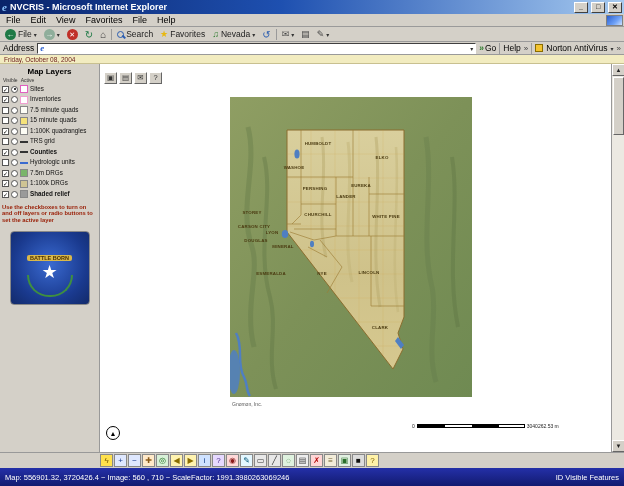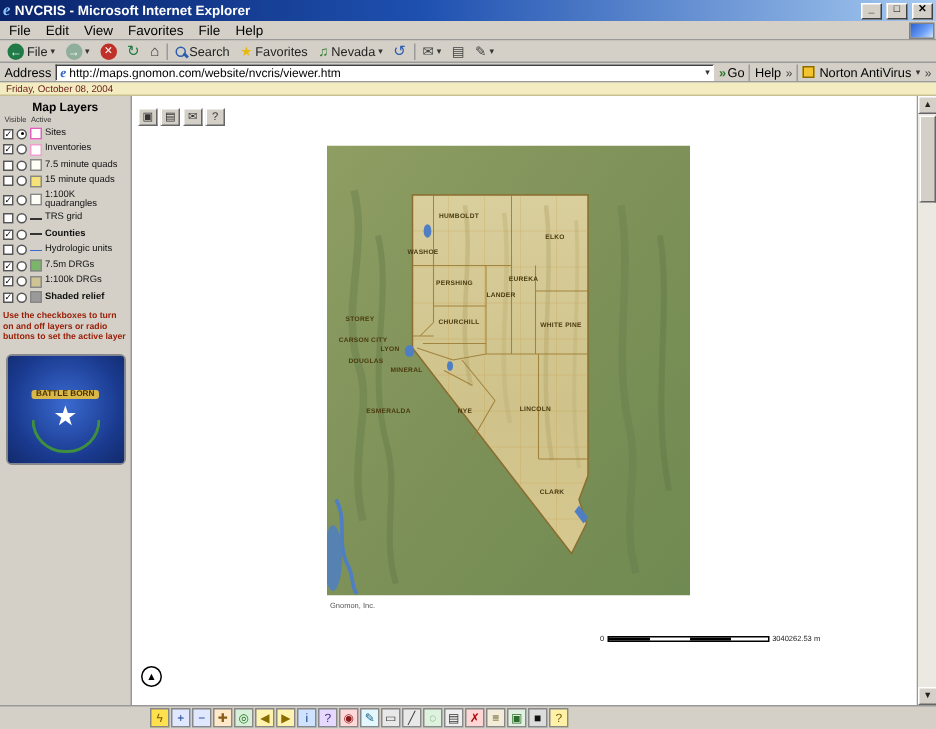--- a/index.html
+++ b/index.html
@@ -57,21 +57,21 @@
   
   .datebar { height:9px; background:#f2ecc0; border-bottom:1px solid #c8c090; font-size:6.5px; color:#6a1a1a;
     display:flex; align-items:center; padding-left:4px; flex:0 0 auto; }
   .appheader { height:15px; background:linear-gradient(180deg,#0008b0,#000080); color:#fff; font-size:9.5px;
     font-weight:bold; display:flex; align-items:center; padding-left:8px; flex:0 0 auto; }
 
   
   .content { flex:1 1 auto; display:flex; background:#fff; position:relative; overflow:hidden; }
 
   
-  .sidebar { width:88px; flex:0 0 auto; background:#d4d0c8; border-right:1px solid #999; padding:3px 2px; }
+  .sidebar { width:100px; flex:0 0 auto; background:#d4d0c8; border-right:1px solid #999; padding:3px 2px; }
   .sidebar-title { font-size:8px; font-weight:bold; text-align:center; margin-bottom:1px; }
   .col-headers { display:flex; gap:3px; font-size:5px; color:#333; padding-left:1px; margin-bottom:1px; }
   .layer-row { display:flex; align-items:center; gap:2px; margin:1.5px 0; min-height:9px; }
   .chk { width:7px; height:7px; flex:0 0 auto; background:#fff; border:1px solid #555; font-size:6px; line-height:6px; text-align:center; color:#000; }
   .radio { width:7px; height:7px; flex:0 0 auto; border:1px solid #555; border-radius:50%; background:#fff; position:relative; }
   .radio.active::after { content:""; position:absolute; inset:1.5px; background:#000; border-radius:50%; }
   .swatch { width:8px; height:8px; flex:0 0 auto; border:1px solid #888; background:#fff; }
   .swatch-outline-pink { border:1.5px solid #e060c0; }
   .swatch-outline-lightpink { border:1.5px solid #f0a0d0; }
   .swatch-white { background:#fdfdf5; }
@@ -196,21 +196,20 @@
     <span class="tb-btn">
         <span class="edit-ic">✎</span>
         <span class="dd">▾</span>
       </span>
   </div>
 
   <div class="addressbar">
     <span>Address</span>
     <span class="url-box">
       <span class="page-icon">e</span>
-      <span>http://maps.gnomon.com/website/nvcris/viewer.htm</span>
       <span class="url-dd">▾</span>
     </span>
     <span class="go-btn">
       <span class="go-arrow">»</span>
       <span>Go</span>
     </span>
     <span class="tb-sep"></span>
     <span>Help</span>
     <span class="chev">»</span>
     <span class="tb-sep"></span>
@@ -419,14 +418,18 @@
       <span class="tool-btn" style="background: rgb(232, 232, 232); color: rgb(51, 51, 51);">╱</span>
       <span class="tool-btn" style="background: rgb(223, 242, 223); color: rgb(42, 110, 42);">◌</span>
       <span class="tool-btn" style="background: rgb(238, 238, 238); color: rgb(51, 51, 51);">▤</span>
       <span class="tool-btn" style="background: rgb(255, 214, 214); color: rgb(176, 0, 0);">✗</span>
       <span class="tool-btn" style="background: rgb(242, 236, 217); color: rgb(106, 90, 42);">≡</span>
       <span class="tool-btn" style="background: rgb(226, 240, 226); color: rgb(42, 110, 42);">▣</span>
       <span class="tool-btn" style="background: rgb(220, 220, 220); color: rgb(17, 17, 17);">■</span>
       <span class="tool-btn" style="background: rgb(255, 242, 168); color: rgb(122, 91, 0);">?</span>
     </div>
 
+  <div class="statusbar">
+    <span>Map: 556901.32, 3720426.4  ~  Image: 560 , 710  ~  ScaleFactor: 1991.3980263069246</span>
+    <span>ID Visible Features</span>
+  </div>
 
 </div>
 
 </body></html>

